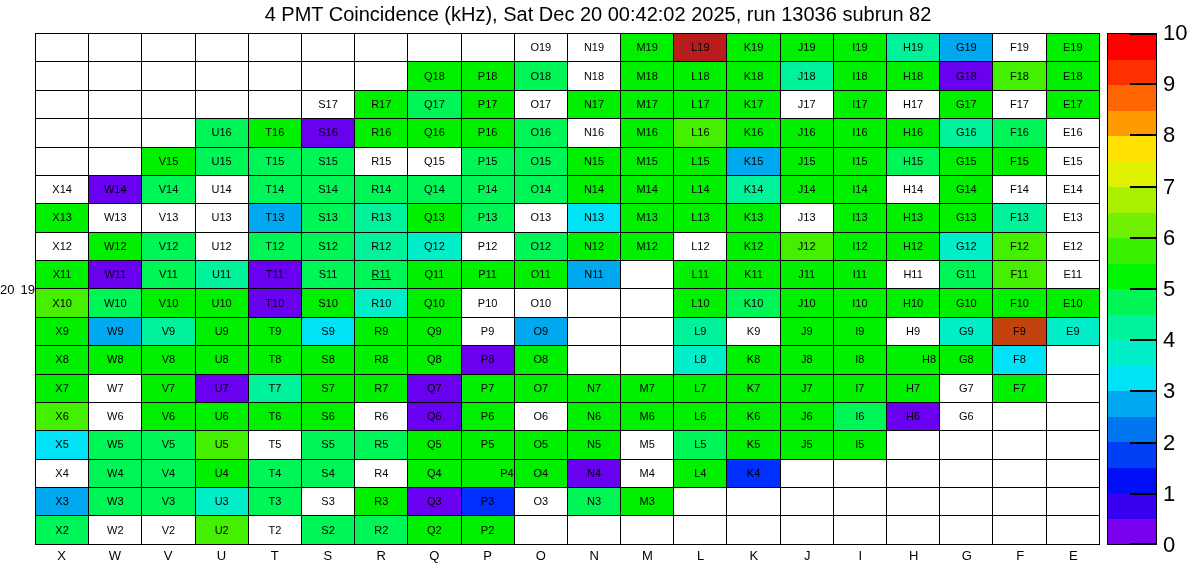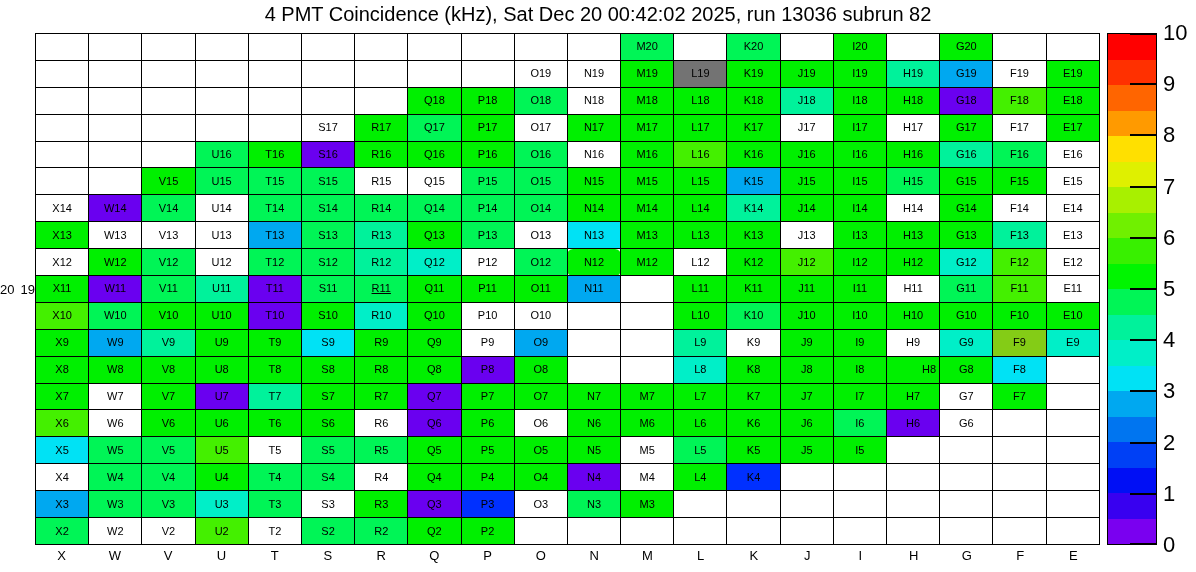--- a/index.html
+++ b/index.html
@@ -59,46 +59,24 @@
         <tr>
           <td style="background: rgb(255, 255, 255);"></td>
           <td style="background: rgb(255, 255, 255);"></td>
           <td style="background: rgb(255, 255, 255);"></td>
           <td style="background: rgb(255, 255, 255);"></td>
           <td style="background: rgb(255, 255, 255);"></td>
           <td style="background: rgb(255, 255, 255);"></td>
           <td style="background: rgb(255, 255, 255);"></td>
           <td style="background: rgb(255, 255, 255);"></td>
           <td style="background: rgb(255, 255, 255);"></td>
-          <td style="background: rgb(255, 255, 255);"></td>
-          <td style="background: rgb(255, 255, 255);"></td>
-          <td style="background: rgb(0, 245, 86);">M20</td>
-          <td style="background: rgb(255, 255, 255);"></td>
-          <td style="background: rgb(0, 245, 86);">K20</td>
-          <td style="background: rgb(255, 255, 255);"></td>
-          <td style="background: rgb(0, 240, 0);">I20</td>
-          <td style="background: rgb(255, 255, 255);"></td>
-          <td style="background: rgb(0, 240, 0);">G20</td>
-          <td style="background: rgb(255, 255, 255);"></td>
-          <td style="background: rgb(255, 255, 255);"></td>
-        </tr>
-        <tr>
-          <td style="background: rgb(255, 255, 255);"></td>
-          <td style="background: rgb(255, 255, 255);"></td>
-          <td style="background: rgb(255, 255, 255);"></td>
-          <td style="background: rgb(255, 255, 255);"></td>
-          <td style="background: rgb(255, 255, 255);"></td>
-          <td style="background: rgb(255, 255, 255);"></td>
-          <td style="background: rgb(255, 255, 255);"></td>
-          <td style="background: rgb(255, 255, 255);"></td>
-          <td style="background: rgb(255, 255, 255);"></td>
           <td style="background: rgb(255, 255, 255);">O19</td>
           <td style="background: rgb(255, 255, 255);">N19</td>
           <td style="background: rgb(0, 240, 0);">M19</td>
-          <td style="background: #737373;">L19</td>
+          <td style="background: #b91c1c;">L19</td>
           <td style="background: rgb(0, 240, 0);">K19</td>
           <td style="background: rgb(0, 240, 0);">J19</td>
           <td style="background: rgb(0, 240, 0);">I19</td>
           <td style="background: rgb(0, 242, 155);">H19</td>
           <td style="background: rgb(0, 168, 240);">G19</td>
           <td style="background: rgb(255, 255, 255);">F19</td>
           <td style="background: rgb(0, 240, 0);">E19</td>
         </tr>
         <tr>
           <td style="background: rgb(255, 255, 255);"></td>
@@ -310,21 +288,21 @@
           <td style="background: rgb(255, 255, 255);">P9</td>
           <td style="background: rgb(0, 168, 240);">O9</td>
           <td style="background: rgb(255, 255, 255);"></td>
           <td style="background: rgb(255, 255, 255);"></td>
           <td style="background: rgb(0, 242, 155);">L9</td>
           <td style="background: rgb(255, 255, 255);">K9</td>
           <td style="background: rgb(0, 240, 0);">J9</td>
           <td style="background: rgb(0, 240, 0);">I9</td>
           <td style="background: rgb(255, 255, 255);">H9</td>
           <td style="background: rgb(0, 239, 200);">G9</td>
-          <td style="background: #84cc16;">F9</td>
+          <td style="background: #c2410c;">F9</td>
           <td style="background: rgb(0, 239, 200);">E9</td>
         </tr>
         <tr>
           <td style="background: rgb(0, 240, 0);">X8</td>
           <td style="background: rgb(0, 240, 0);">W8</td>
           <td style="background: rgb(0, 240, 0);">V8</td>
           <td style="background: rgb(0, 240, 0);">U8</td>
           <td style="background: rgb(0, 240, 0);">T8</td>
           <td style="background: rgb(0, 240, 0);">S8</td>
           <td style="background: rgb(0, 240, 0);">R8</td>
@@ -410,21 +388,21 @@
         </tr>
         <tr>
           <td style="background: rgb(255, 255, 255);">X4</td>
           <td style="background: rgb(0, 245, 86);">W4</td>
           <td style="background: rgb(0, 245, 86);">V4</td>
           <td style="background: rgb(0, 240, 0);">U4</td>
           <td style="background: rgb(0, 245, 86);">T4</td>
           <td style="background: rgb(0, 245, 86);">S4</td>
           <td style="background: rgb(255, 255, 255);">R4</td>
           <td style="background: rgb(0, 240, 0);">Q4</td>
-          <td style="background: rgb(0, 240, 0);">P4</td>
+          <td style="background: rgb(0, 240, 0); text-align: right;">P4</td>
           <td style="background: rgb(0, 240, 0);">O4</td>
           <td style="background: rgb(106, 0, 240);">N4</td>
           <td style="background: rgb(255, 255, 255);">M4</td>
           <td style="background: rgb(0, 240, 0);">L4</td>
           <td style="background: rgb(0, 48, 255);">K4</td>
           <td style="background: rgb(255, 255, 255);"></td>
           <td style="background: rgb(255, 255, 255);"></td>
           <td style="background: rgb(255, 255, 255);"></td>
           <td style="background: rgb(255, 255, 255);"></td>
           <td style="background: rgb(255, 255, 255);"></td>

